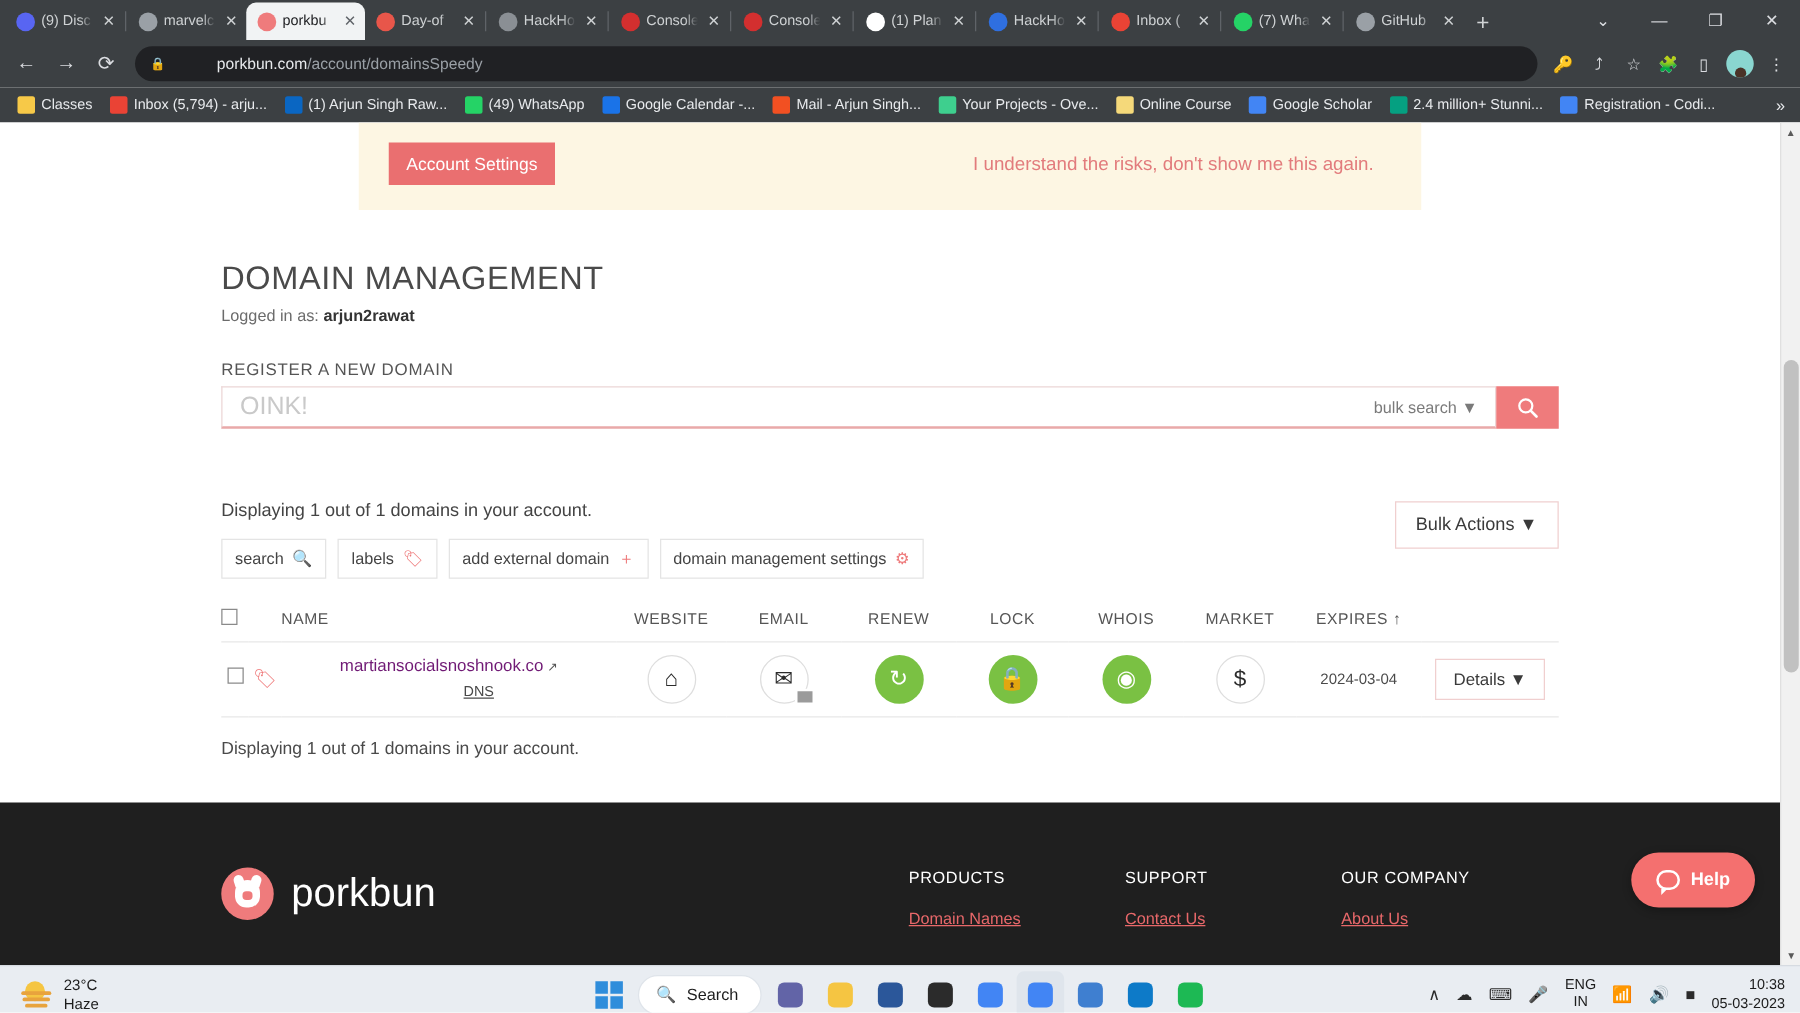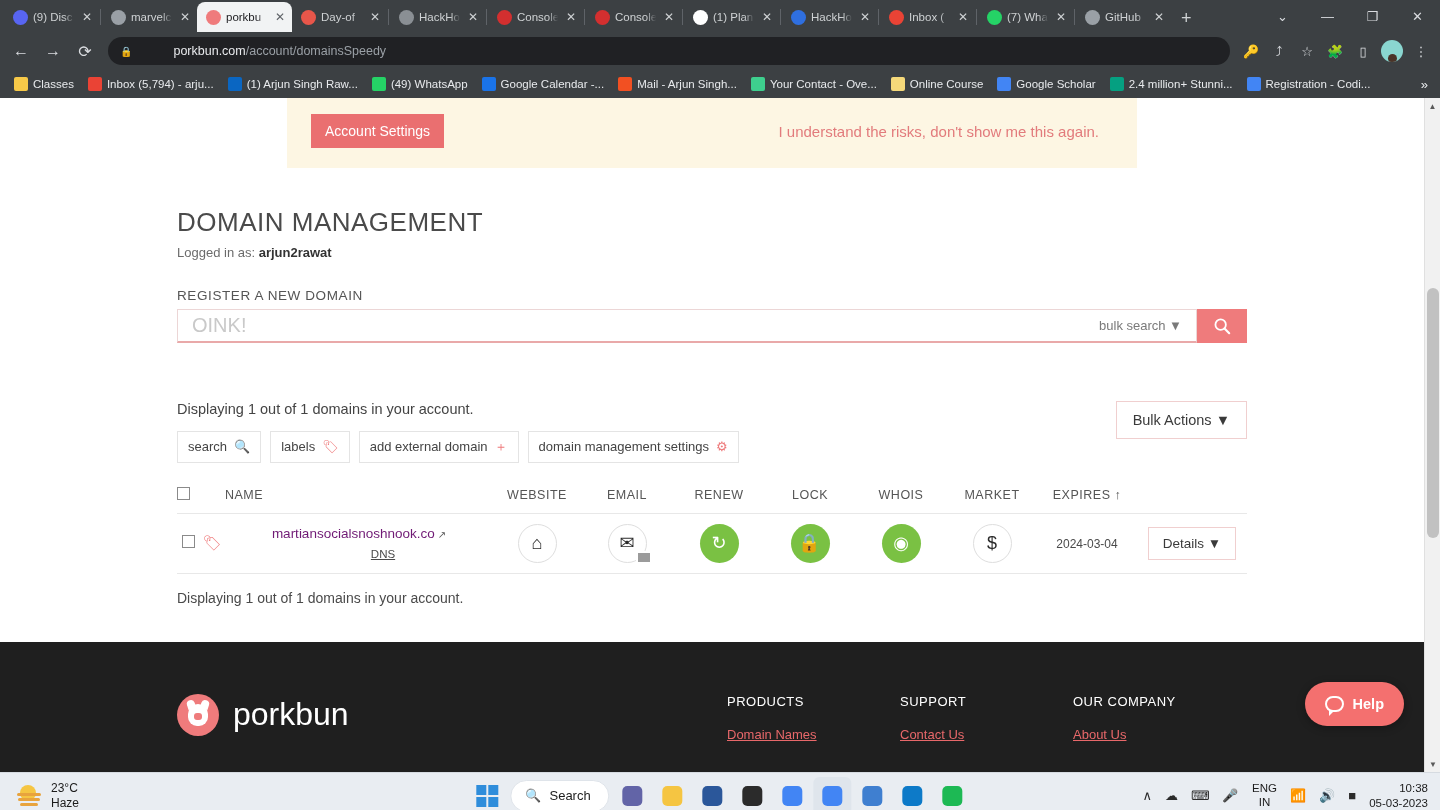--- a/index.html
+++ b/index.html
@@ -325,21 +325,21 @@
         <div class="bm">
           <span class="bico" style="background:#1a73e8"></span>
           <span class="blabel">Google Calendar -...</span>
         </div>
         <div class="bm">
           <span class="bico" style="background:#f25022"></span>
           <span class="blabel">Mail - Arjun Singh...</span>
         </div>
         <div class="bm">
           <span class="bico" style="background:#3ecf8e"></span>
-          <span class="blabel">Your Contact - Ove...</span>
+          <span class="blabel">Your Projects - Ove...</span>
         </div>
         <div class="bm">
           <span class="bico" style="background:#f5d97a"></span>
           <span class="blabel">Online Course</span>
         </div>
         <div class="bm">
           <span class="bico" style="background:#4285f4"></span>
           <span class="blabel">Google Scholar</span>
         </div>
         <div class="bm">

